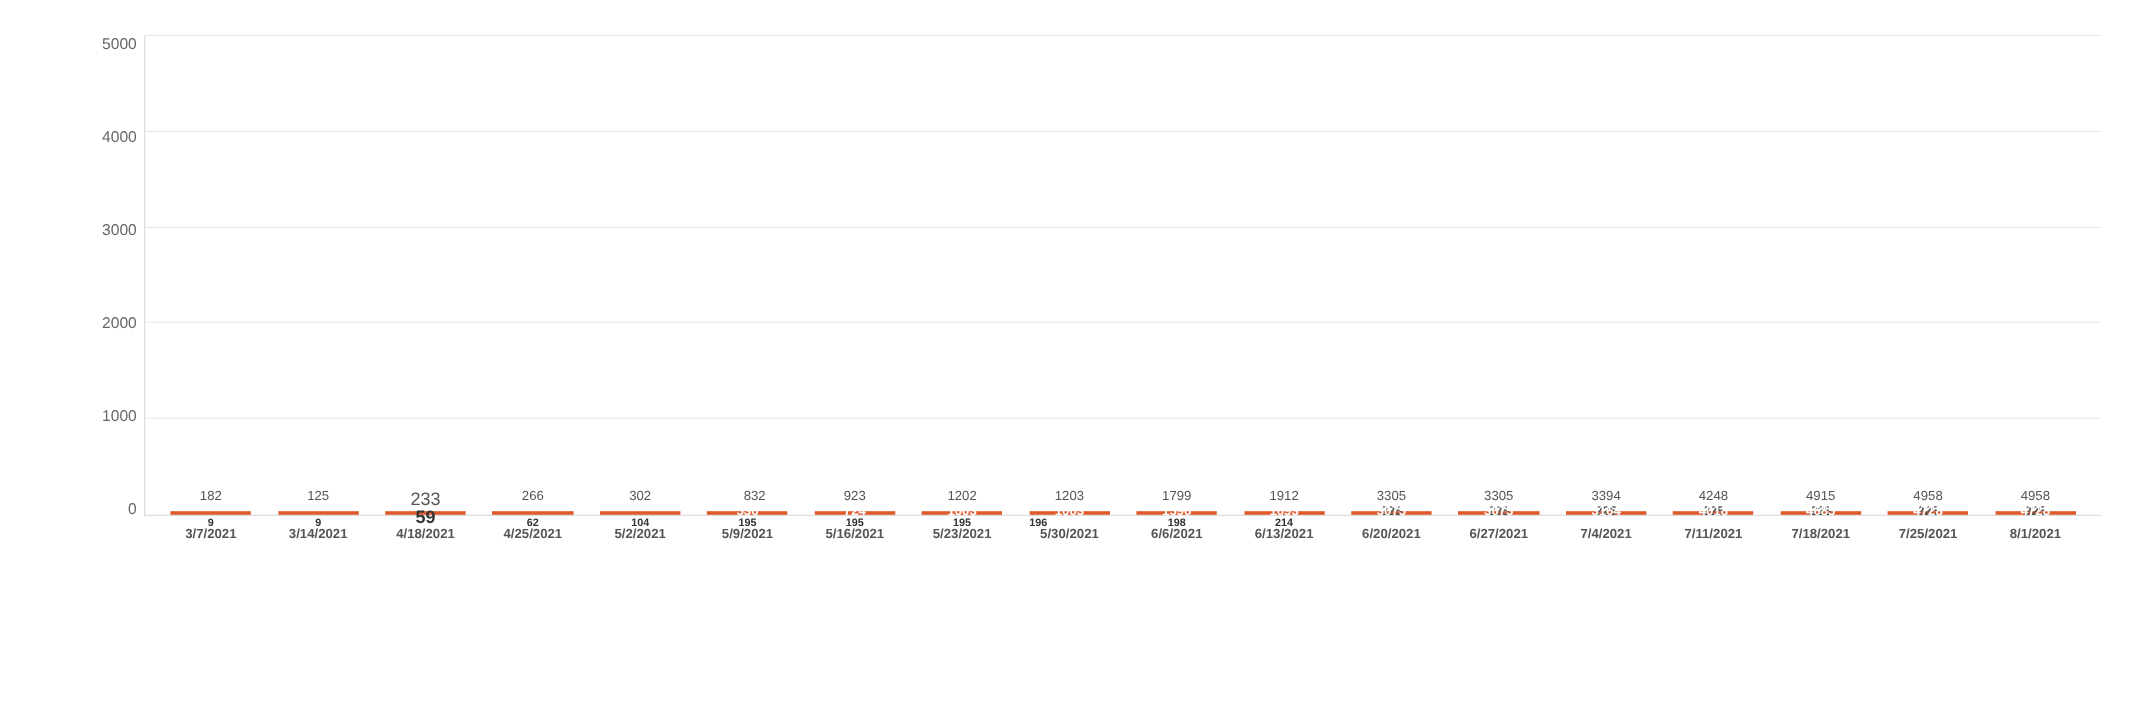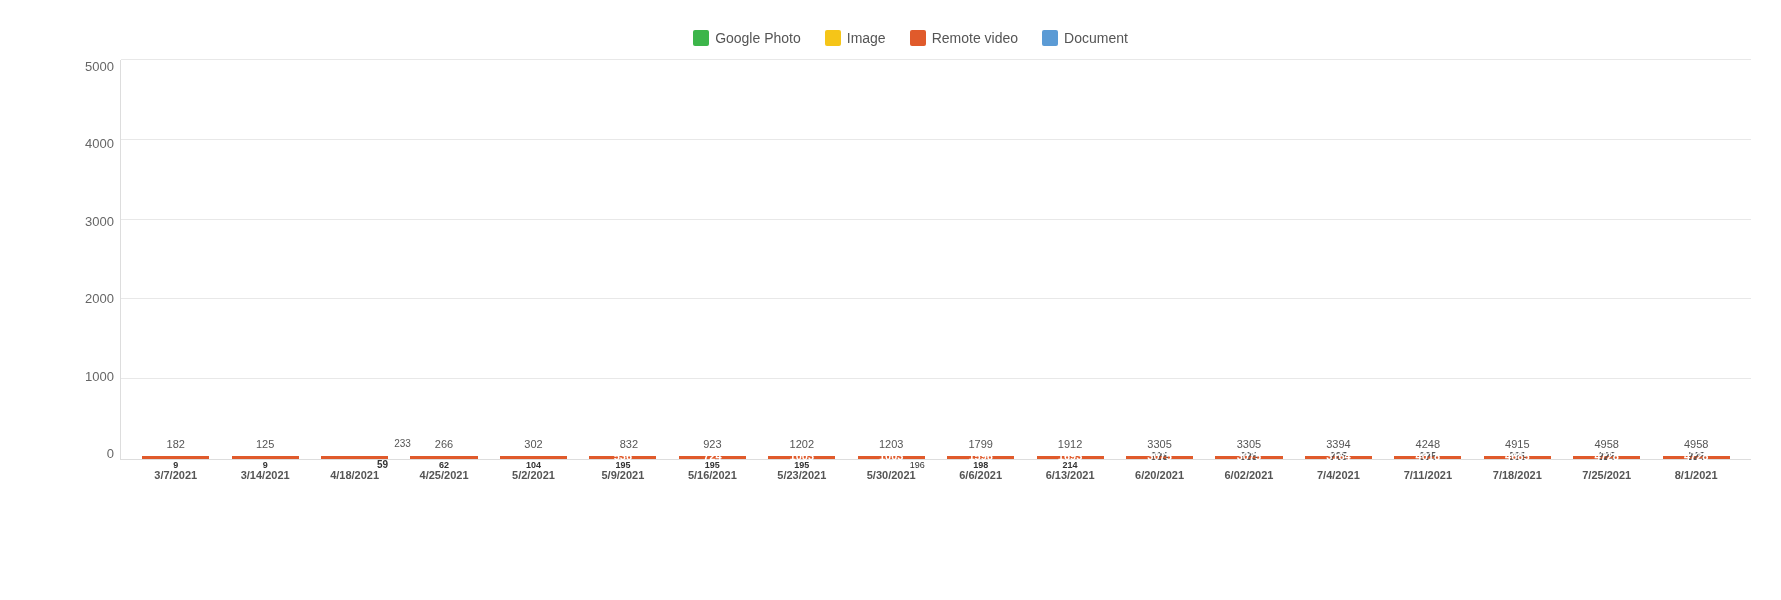--- a/index.html
+++ b/index.html
@@ -146,38 +146,20 @@
     .seg-label-gray {
       color: #666;
     }
   </style>
 </head>
 <body>
 
 <div class="chart-container">
   <div class="chart-title"></div>
 
-  <div class="legend">
-  <div class="legend-item">
-        <div class="legend-swatch" style="background:#3cb54a"></div>
-        <span>Google Photo</span>
-      </div>
-      <div class="legend-item">
-        <div class="legend-swatch" style="background:#f5c518"></div>
-        <span>Image</span>
-      </div>
-      <div class="legend-item">
-        <div class="legend-swatch" style="background:#e05a2b"></div>
-        <span>Remote video</span>
-      </div>
-      <div class="legend-item">
-        <div class="legend-swatch" style="background:#5b9bd5"></div>
-        <span>Document</span>
-      </div>
-    </div>
 
   <div class="chart-area">
     <div class="y-axis" id="y-axis">
         <div class="y-label">0</div>
         <div class="y-label">1000</div>
         <div class="y-label">2000</div>
         <div class="y-label">3000</div>
         <div class="y-label">4000</div>
         <div class="y-label">5000</div>
       </div>
@@ -209,24 +191,24 @@
               </div>
               <div class="segment-wrapper" style="height: 3.4%; background: rgb(60, 181, 74); position: relative;"></div>
               <div class="bar-top-label" style="position: absolute; top: -18px; left: 50%; transform: translateX(-50%); font-size: 11px; color: rgb(85, 85, 85); white-space: nowrap;">125</div>
             </div>
             <div class="bar-x-label" style="position: absolute; bottom: -22px; left: 50%; transform: translateX(-50%); font-size: 11px; color: rgb(85, 85, 85); white-space: nowrap;">3/14/2021</div>
           </div>
           <div class="bar-group">
             <div class="bar-stack" style="height: 4.66%; position: relative; width: 75%; display: flex; flex-direction: column-reverse; align-items: stretch;">
               <div class="segment-wrapper" style="height: 0.02%; background: rgb(224, 90, 43); position: relative; min-height: 3px;"></div>
               <div class="segment-wrapper" style="height: 1.18%; background: rgb(245, 197, 24); position: relative;">
-                <div style="font-size: 10px; color: rgb(51, 51, 51); font-weight: bold; position: absolute; width: 100%; text-align: right; bottom: -14px;">59</div>
+                <div style="font-size: 15px; color: rgb(51, 51, 51); font-weight: bold; position: absolute; width: 100%; text-align: center; bottom: -14px;">59</div>
               </div>
               <div class="segment-wrapper" style="height: 3.4%; background: rgb(60, 181, 74); position: relative;"></div>
-              <div class="bar-top-label" style="position: absolute; top: -18px; left: 50%; transform: translateX(-50%); font-size: 10px; color: rgb(85, 85, 85); white-space: nowrap; margin-left: 48px;">233</div>
+              <div class="bar-top-label" style="position: absolute; top: -18px; left: 50%; transform: translateX(-50%); font-size: 15px; color: rgb(85, 85, 85); white-space: nowrap;">233</div>
             </div>
             <div class="bar-x-label" style="position: absolute; bottom: -22px; left: 50%; transform: translateX(-50%); font-size: 11px; color: rgb(85, 85, 85); white-space: nowrap;">4/18/2021</div>
           </div>
           <div class="bar-group">
             <div class="bar-stack" style="height: 5.32%; position: relative; width: 75%; display: flex; flex-direction: column-reverse; align-items: stretch;">
               <div class="segment-wrapper" style="height: 0.02%; background: rgb(224, 90, 43); position: relative; min-height: 3px;"></div>
               <div class="segment-wrapper" style="height: 1.66%; background: rgb(245, 197, 24); position: relative;">
                 <div style="font-size: 9px; color: rgb(51, 51, 51); font-weight: bold; position: absolute; width: 100%; text-align: center; bottom: -14px;">62</div>
               </div>
               <div class="segment-wrapper" style="height: 3.58%; background: rgb(60, 181, 74); position: relative;"></div>
@@ -281,21 +263,21 @@
                 <div class="seg-label" style="font-size: 11px; color: white; font-weight: bold; position: absolute; width: 100%; text-align: center; top: 50%; transform: translateY(-50%);">1003</div>
               </div>
               <div class="bar-top-label" style="position: absolute; top: -18px; left: 50%; transform: translateX(-50%); font-size: 11px; color: rgb(85, 85, 85); white-space: nowrap;">1202</div>
             </div>
             <div class="bar-x-label" style="position: absolute; bottom: -22px; left: 50%; transform: translateX(-50%); font-size: 11px; color: rgb(85, 85, 85); white-space: nowrap;">5/23/2021</div>
           </div>
           <div class="bar-group">
             <div class="bar-stack" style="height: 24.06%; position: relative; width: 75%; display: flex; flex-direction: column-reverse; align-items: stretch;">
               <div class="segment-wrapper" style="height: 0.02%; background: rgb(224, 90, 43); position: relative; min-height: 3px;"></div>
               <div class="segment-wrapper" style="height: 3.92%; background: rgb(245, 197, 24); position: relative;">
-                <div style="font-size: 9px; color: rgb(51, 51, 51); font-weight: normal; position: absolute; width: 100%; text-align: right; bottom: -14px;">196</div>
+                <div style="font-size: 9px; color: rgb(51, 51, 51); font-weight: bold; position: absolute; width: 100%; text-align: left; bottom: -14px;">196</div>
               </div>
               <div class="segment-wrapper" style="height: 20.06%; background: rgb(60, 181, 74); position: relative;">
                 <div class="seg-label" style="font-size: 11px; color: white; font-weight: bold; position: absolute; width: 100%; text-align: center; top: 50%; transform: translateY(-50%);">1003</div>
               </div>
               <div class="bar-top-label" style="position: absolute; top: -18px; left: 50%; transform: translateX(-50%); font-size: 11px; color: rgb(85, 85, 85); white-space: nowrap;">1203</div>
             </div>
             <div class="bar-x-label" style="position: absolute; bottom: -22px; left: 50%; transform: translateX(-50%); font-size: 11px; color: rgb(85, 85, 85); white-space: nowrap;">5/30/2021</div>
           </div>
           <div class="bar-group">
             <div class="bar-stack" style="height: 35.98%; position: relative; width: 75%; display: flex; flex-direction: column-reverse; align-items: stretch;">
@@ -340,21 +322,21 @@
             <div class="bar-stack" style="height: 66.1%; position: relative; width: 75%; display: flex; flex-direction: column-reverse; align-items: stretch;">
               <div class="segment-wrapper" style="height: 0.04%; background: rgb(224, 90, 43); position: relative; min-height: 3px;"></div>
               <div class="segment-wrapper" style="height: 4.5%; background: rgb(245, 197, 24); position: relative;">
                 <div class="seg-label seg-label-gray" style="font-size: 10.5px; color: rgb(85, 85, 85); font-weight: bold; position: absolute; width: 100%; text-align: center; top: 50%; transform: translateY(-50%);">225</div>
               </div>
               <div class="segment-wrapper" style="height: 61.5%; background: rgb(60, 181, 74); position: relative;">
                 <div class="seg-label" style="font-size: 11px; color: white; font-weight: bold; position: absolute; width: 100%; text-align: center; top: 50%; transform: translateY(-50%);">3075</div>
               </div>
               <div class="bar-top-label" style="position: absolute; top: -18px; left: 50%; transform: translateX(-50%); font-size: 11px; color: rgb(85, 85, 85); white-space: nowrap;">3305</div>
             </div>
-            <div class="bar-x-label" style="position: absolute; bottom: -22px; left: 50%; transform: translateX(-50%); font-size: 11px; color: rgb(85, 85, 85); white-space: nowrap;">6/02/2021</div>
+            <div class="bar-x-label" style="position: absolute; bottom: -22px; left: 50%; transform: translateX(-50%); font-size: 11px; color: rgb(85, 85, 85); white-space: nowrap;">6/27/2021</div>
           </div>
           <div class="bar-group">
             <div class="bar-stack" style="height: 67.88%; position: relative; width: 75%; display: flex; flex-direction: column-reverse; align-items: stretch;">
               <div class="segment-wrapper" style="height: 0.04%; background: rgb(224, 90, 43); position: relative; min-height: 3px;"></div>
               <div class="segment-wrapper" style="height: 4.5%; background: rgb(245, 197, 24); position: relative;">
                 <div class="seg-label seg-label-gray" style="font-size: 10.5px; color: rgb(85, 85, 85); font-weight: bold; position: absolute; width: 100%; text-align: center; top: 50%; transform: translateY(-50%);">225</div>
               </div>
               <div class="segment-wrapper" style="height: 63.28%; background: rgb(60, 181, 74); position: relative;">
                 <div class="seg-label" style="font-size: 11px; color: white; font-weight: bold; position: absolute; width: 100%; text-align: center; top: 50%; transform: translateY(-50%);">3164</div>
               </div>

